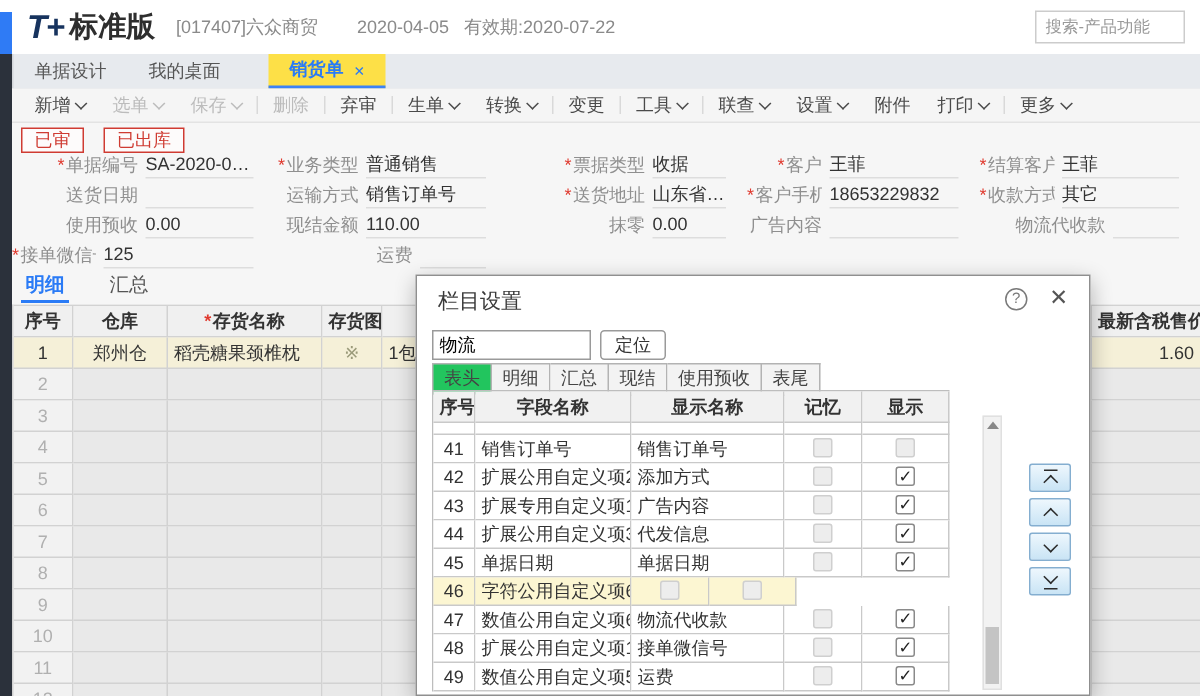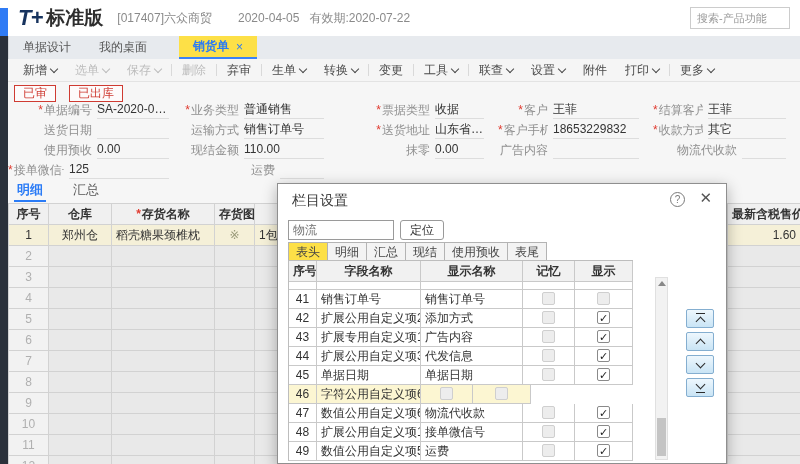--- a/index.html
+++ b/index.html
@@ -59,26 +59,26 @@
   .mt-sel .mt-cell{background:#f5f0d8;}
   .mt-sel .bc3{color:#9a9a7a;}
   .mt-sel .bc5{text-align:right;}
   .mt-empty .mt-cell{background:#e9e9e9;}
   .mt-empty .numcell{background:#f2f2f2;color:#b0b0b0;}
   
   .dialog{position:absolute;left:277px;top:183px;width:450px;height:281px;background:#fff;border:1px solid #8f8f8f;box-shadow:0 4px 14px rgba(0,0,0,.3);z-index:10;box-sizing:border-box;}
   .dlg-title{position:absolute;left:14px;top:8px;font-size:14px;color:#3a3a3a;}
   .dlg-help{position:absolute;right:41px;top:8px;width:13px;height:13px;border:1px solid #7a7a7a;border-radius:50%;color:#7a7a7a;font-size:10px;text-align:center;line-height:13px;cursor:pointer;}
   .dlg-close{position:absolute;right:14px;top:5px;font-size:15px;color:#555;cursor:pointer;}
-  .dlg-filter{position:absolute;left:10px;top:36px;width:96px;height:16px;border:1px solid #9a9a9a;font-size:12px;padding:1px 4px;color:#737373;outline:none;font-family:inherit;}
+  .dlg-filter{position:absolute;left:10px;top:36px;width:96px;height:16px;border:1px solid #9a9a9a;font-size:12px;padding:1px 4px;color:#000000;outline:none;font-family:inherit;}
   .dlg-locate{position:absolute;left:122px;top:36px;height:20px;padding:0 9px;border:1px solid #9a9a9a;border-radius:3px;background:#fff;font-size:12px;color:#333;cursor:pointer;font-family:inherit;}
   .dlg-tabs{position:absolute;left:10px;top:58px;display:flex;}
   .dlg-tab{border:1px solid #b3b3b3;border-left:none;padding:1px 7px 2px;background:#f3f3f3;color:#444;cursor:pointer;}
   .dlg-tab:first-child{border-left:1px solid #b3b3b3;}
-  .dlg-tab.active{background:#fde047;border-bottom-color:#fff;}
+  .dlg-tab.active{background:#22c55e;border-bottom-color:#fff;}
   .dlg-table{position:absolute;left:10px;top:76px;width:344px;border-top:1px solid #bdbdbd;border-left:1px solid #bdbdbd;}
   .dg-row{display:flex;}
   .dg-cell{border-right:1px solid #c9c9c9;border-bottom:1px solid #c9c9c9;box-sizing:border-box;height:19px;line-height:18px;padding:0 4px;overflow:hidden;white-space:nowrap;background:#fff;}
   .dg-head .dg-cell{height:21px;line-height:20px;background:#f1f1f1;font-weight:bold;text-align:center;}
   .dg-partial .dg-cell{height:8px;}
   .dc0{width:28px;flex:none;text-align:center;}
   .dc1{width:104px;flex:none;}
   .dc2{width:102px;flex:none;}
   .dc3{width:52px;flex:none;}
   .dc4{width:58px;flex:none;}

